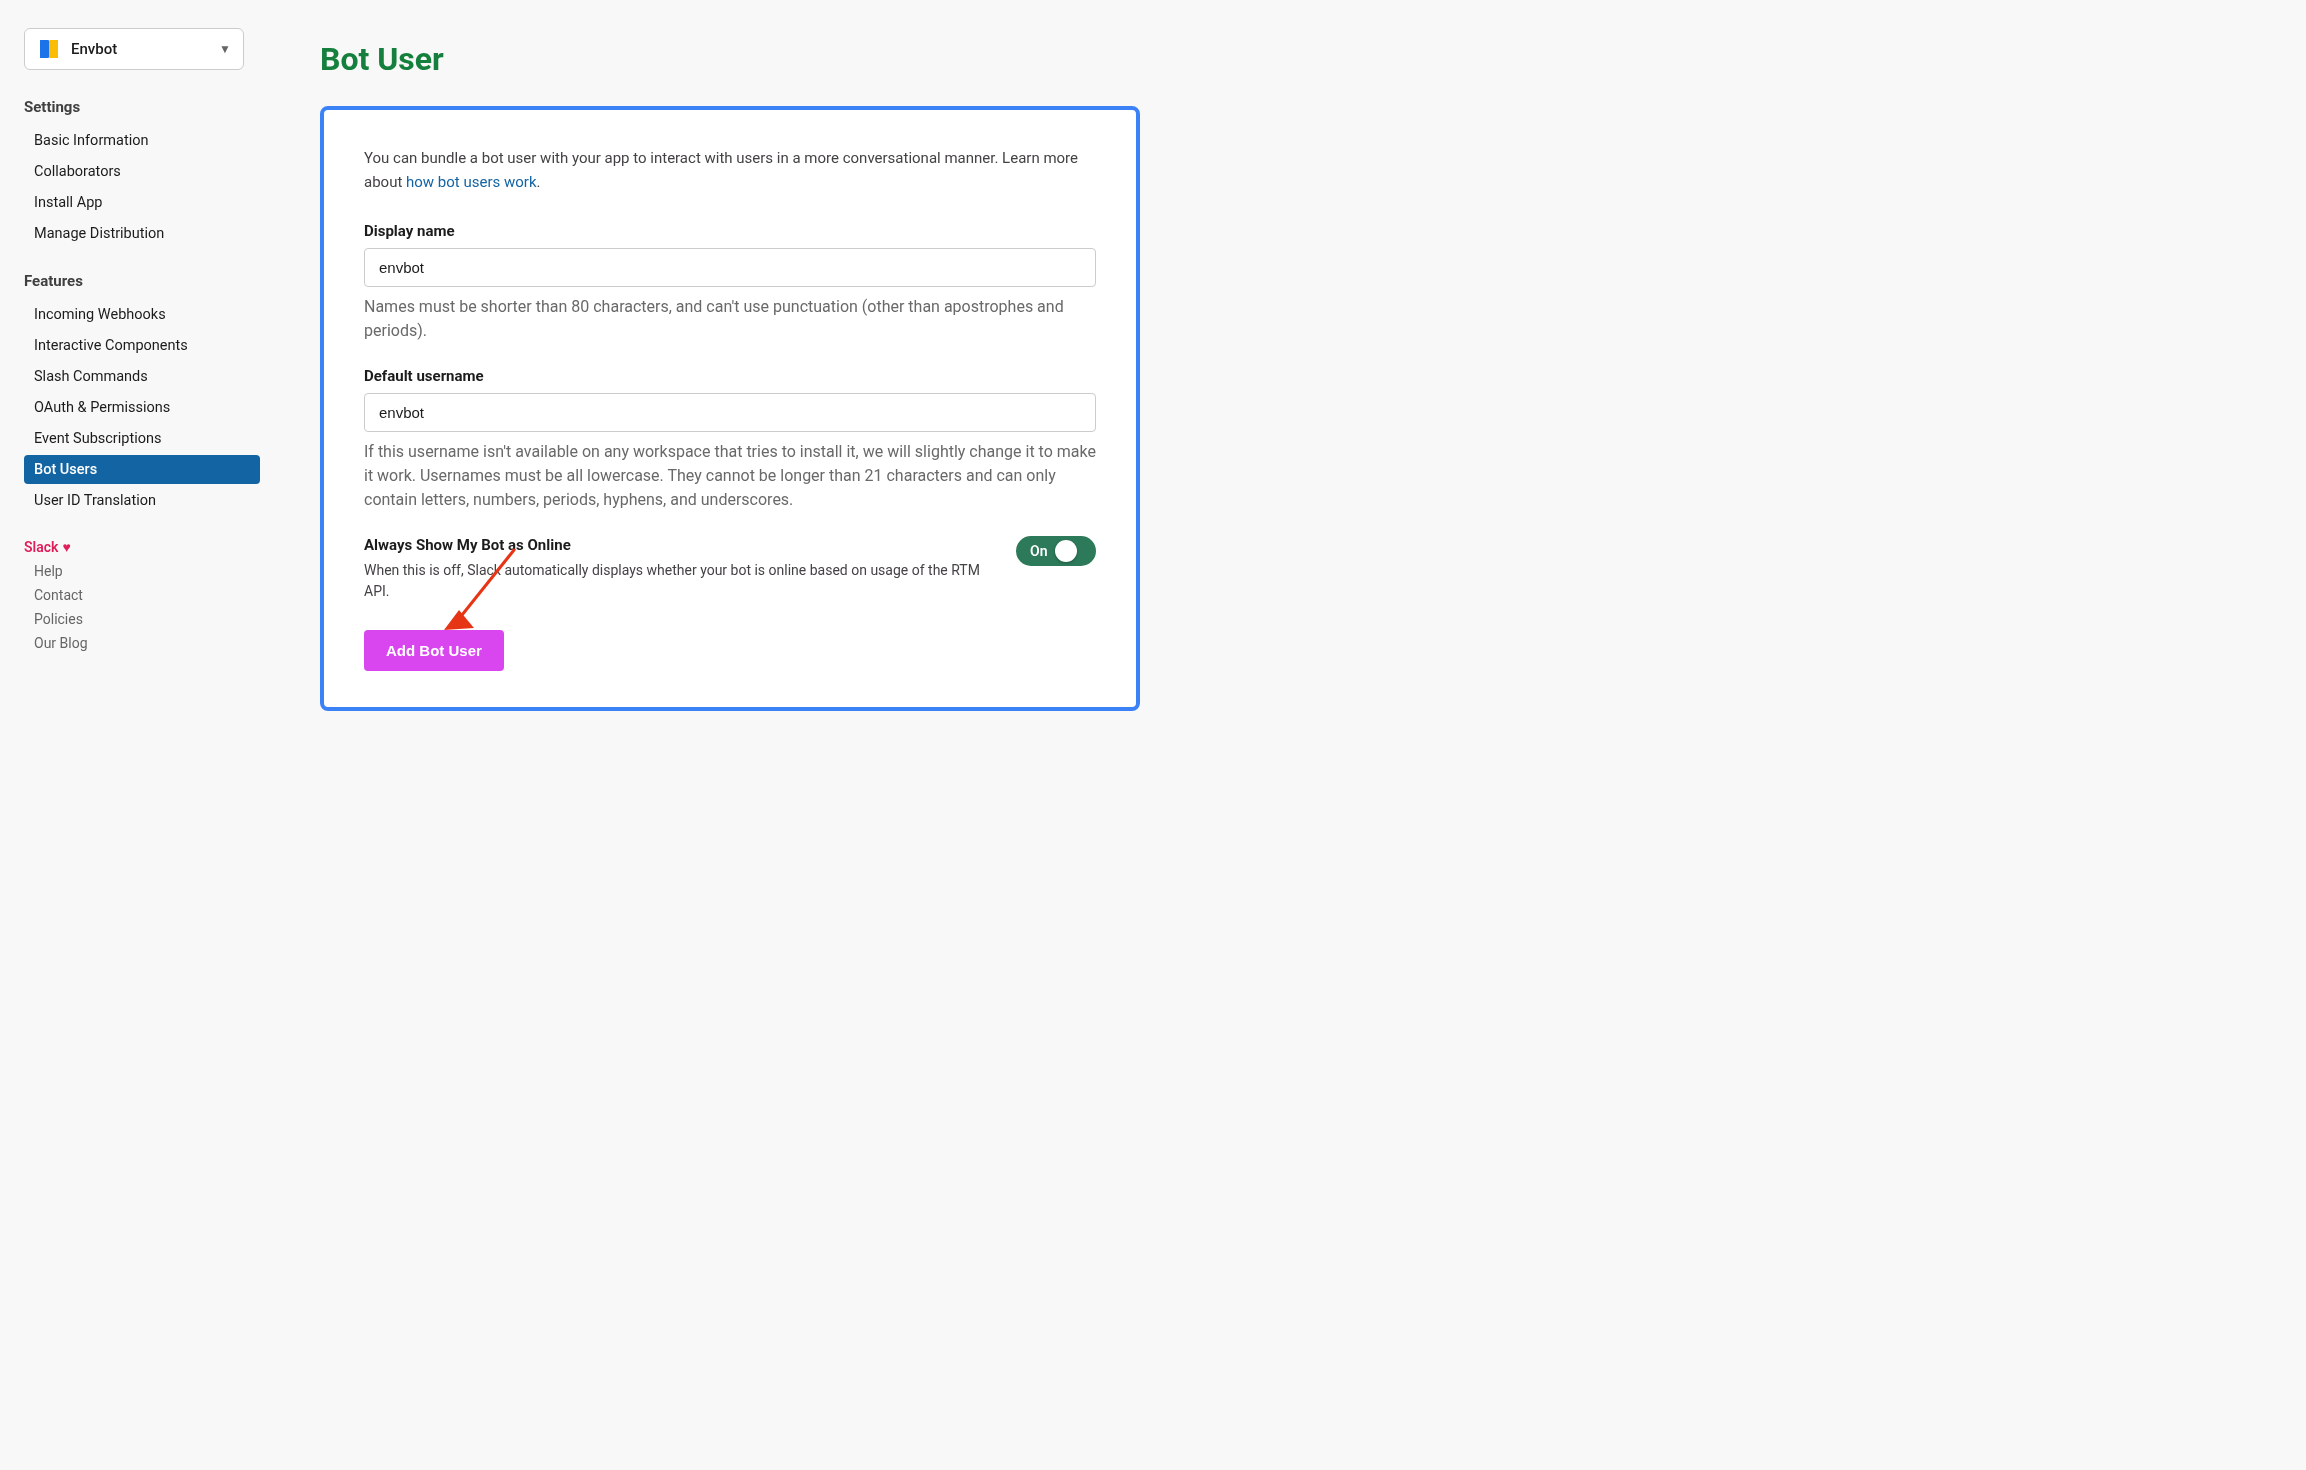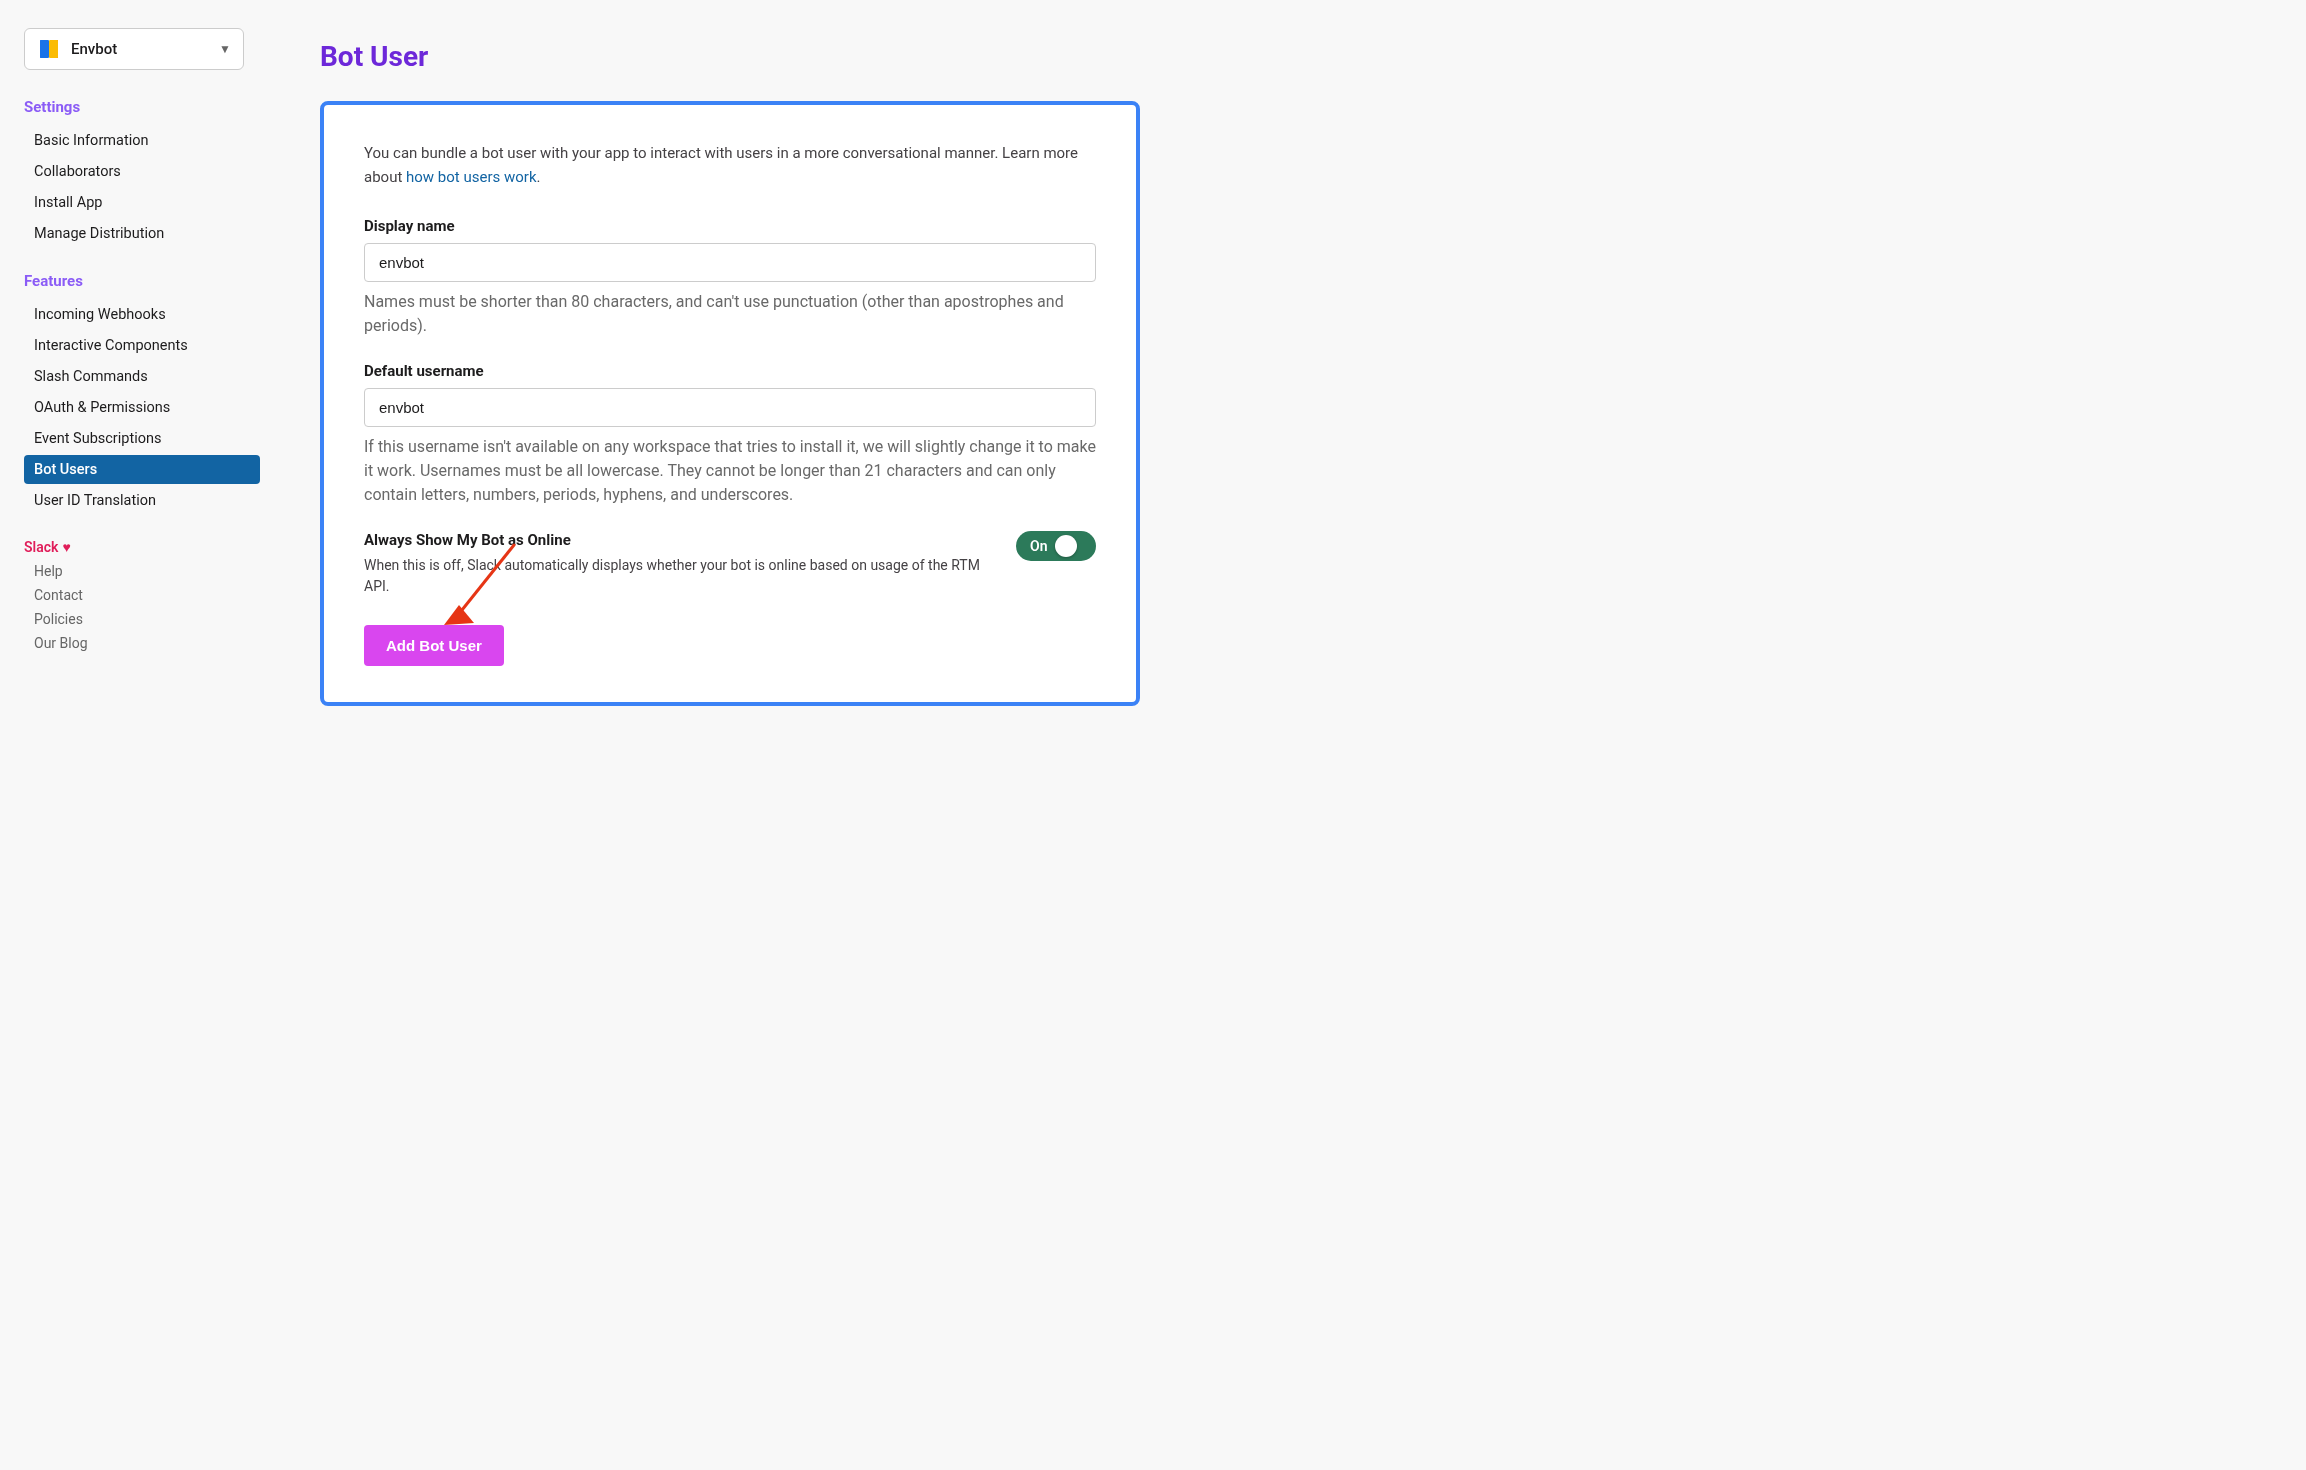--- a/index.html
+++ b/index.html
@@ -42,21 +42,21 @@
       flex: 1;
     }
     .chevron {
       font-size: 12px;
       color: #666;
     }
     .sidebar-section-title {
       font-size: 15px;
       font-weight: 700;
       margin-bottom: 10px;
-      color: #8b5cf6;
+      color: #404040;
     }
     .sidebar-nav {
       list-style: none;
       margin-bottom: 24px;
     }
     .sidebar-nav li {
       margin-bottom: 2px;
     }
     .sidebar-nav li a {
       display: block;
@@ -92,24 +92,24 @@
       text-decoration: none;
       margin-bottom: 4px;
       padding: 2px 10px;
     }
     
     .main {
       flex: 1;
       padding: 40px 60px;
     }
     .page-title {
-      font-size: 28px;
+      font-size: 32px;
       font-weight: 700;
       margin-bottom: 28px;
-      color: #6d28d9;
+      color: #15803d;
     }
     .card {
       background: #fff;
       border: 4px solid #3b82f6;
       border-radius: 8px;
       padding: 36px 40px;
       max-width: 820px;
     }
     .card-intro {
       font-size: 15px;

